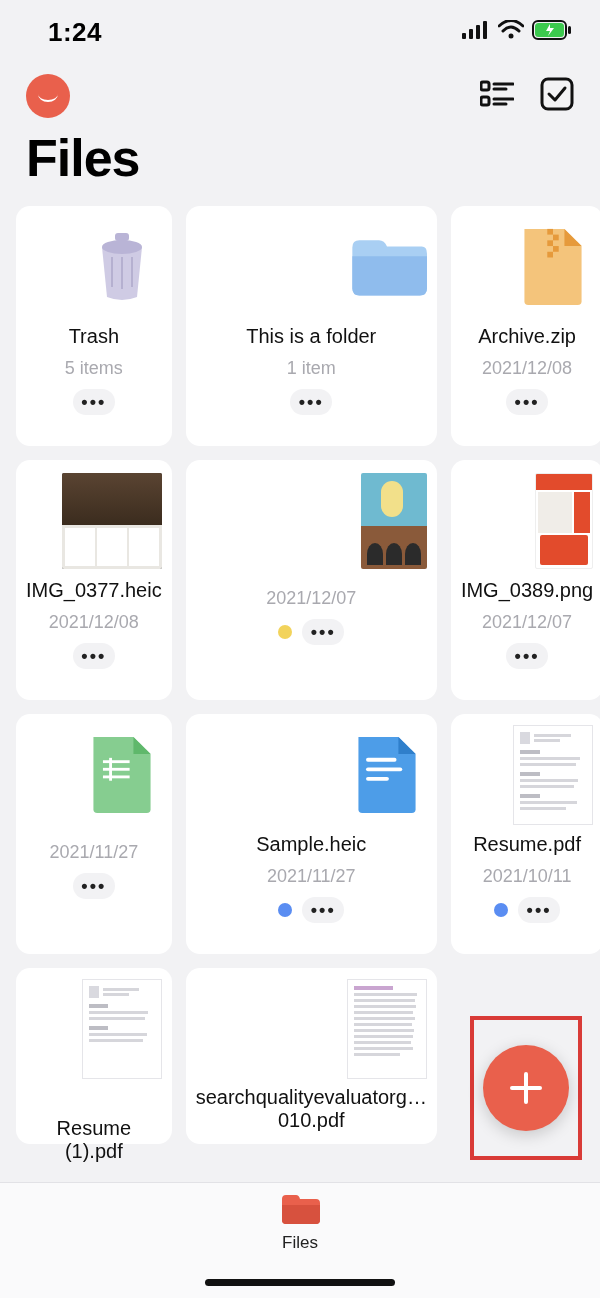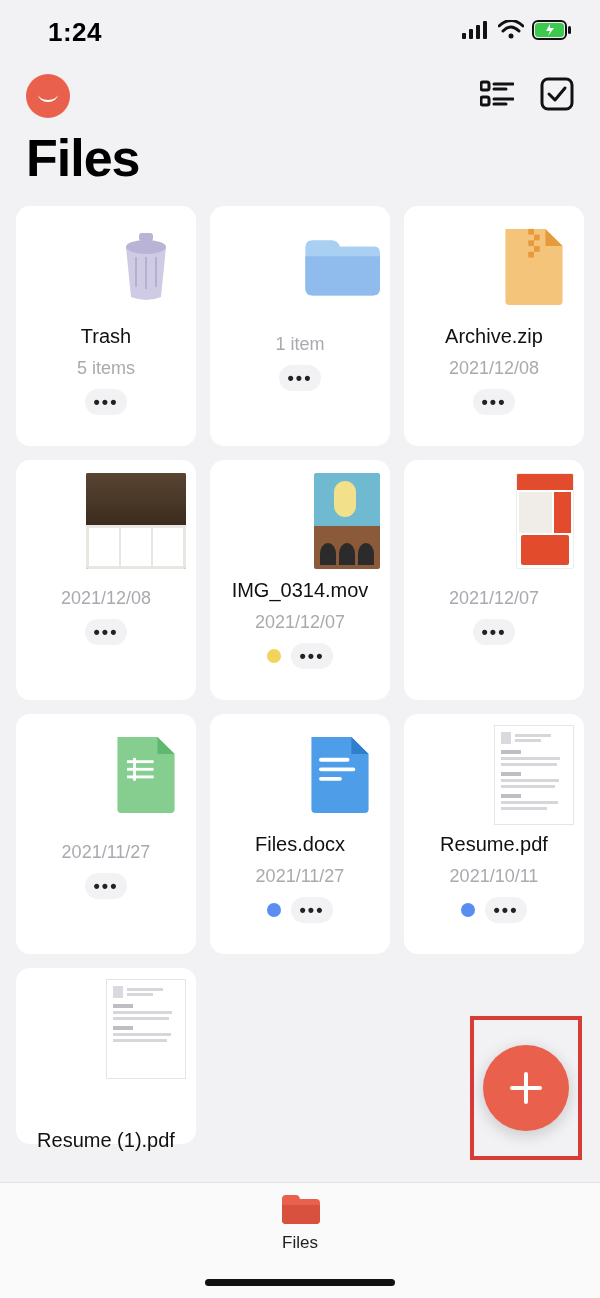--- a/index.html
+++ b/index.html
@@ -117,20 +117,21 @@
       </div>
   </div>
 
   <div class="card">
     <div class="thumb">
       <svg class="folder-svg" viewBox="0 0 90 72">
           <path d="M6 14 Q6 6 14 6 L36 6 Q42 6 45 13 L84 13 Q90 13 90 21 L90 60 Q90 68 82 68 L14 68 Q6 68 6 60 Z" fill="#a9cff3"></path>
           <path d="M6 24 L90 24 L90 60 Q90 68 82 68 L14 68 Q6 68 6 60 Z" fill="#8fbced"></path>
         </svg>
     </div>
+    <div class="filename">This is a folder</div>
     <div class="subline">1 item</div>
     <div class="more-row">
         <div class="more-btn">•••</div>
       </div>
   </div>
 
   <div class="card">
     <div class="thumb">
       <svg class="zip-svg" viewBox="0 0 72 84">
           <path d="M6 2 L48 2 L66 20 L66 78 Q66 82 62 82 L10 82 Q6 82 6 78 Z" fill="#f4c47b"></path>
@@ -153,56 +154,57 @@
     <div class="thumb">
       <div class="photo-thumb" style="display:flex;flex-direction:column;">
         <div style="flex:1;background:linear-gradient(#5a4432,#3b2c1e);"></div>
         <div style="height:44px;background:#e9e7e2;display:flex;gap:2px;padding:3px;">
           <div style="flex:1;background:#fff;"></div>
             <div style="flex:1;background:#fff;"></div>
             <div style="flex:1;background:#fff;"></div>
         </div>
       </div>
     </div>
+    <div class="filename">IMG_0377.heic</div>
     <div class="subline">2021/12/08</div>
     <div class="more-row">
         <div class="more-btn">•••</div>
       </div>
   </div>
 
   <div class="card">
     <div class="thumb">
       <div class="photo-thumb" style="width:66px;background:linear-gradient(#6fbad0 0%,#6fbad0 55%,#8a5a3a 55%,#8a5a3a 100%);position:relative;">
         <div style="position:absolute;top:8px;left:20px;width:22px;height:36px;border-radius:11px;background:#f2e08a;"></div>
         <div style="position:absolute;bottom:4px;left:6px;right:6px;height:22px;display:flex;gap:3px;">
           <div style="flex:1;background:#2b2b2b;border-radius:50% 50% 0 0;"></div>
           <div style="flex:1;background:#2b2b2b;border-radius:50% 50% 0 0;"></div>
           <div style="flex:1;background:#2b2b2b;border-radius:50% 50% 0 0;"></div>
         </div>
       </div>
     </div>
-    <div class="filename">IMG_0314.mov</div>
     <div class="subline">2021/12/07</div>
     <div class="more-row">
       <div class="tag-dot" style="background:#f2d35b;"></div>
       <div class="more-btn">•••</div>
     </div>
   </div>
 
   <div class="card">
     <div class="thumb">
       <div class="photo-thumb" style="width:58px;background:#fff;border:1px solid #eee;display:flex;flex-direction:column;">
         <div style="height:16px;background:#e24b2c;"></div>
         <div style="flex:1;display:flex;gap:2px;padding:2px;">
           <div style="flex:2;background:#f0ede8;"></div>
           <div style="flex:1;background:#e24b2c;"></div>
         </div>
         <div style="height:30px;background:#e24b2c;margin:0 4px 3px 4px;border-radius:2px;"></div>
       </div>
     </div>
+    <div class="filename">IMG_0389.png</div>
     <div class="subline">2021/12/07</div>
     <div class="more-row">
         <div class="more-btn">•••</div>
       </div>
   </div>
 
   <div class="card">
     <div class="thumb" style="position:relative;">
       <svg class="xlsx-svg" viewBox="0 0 72 84">
           <path d="M6 2 L48 2 L66 20 L66 78 Q66 82 62 82 L10 82 Q6 82 6 78 Z" fill="#86cd90"></path>
@@ -228,21 +230,21 @@
           <path d="M6 2 L48 2 L66 20 L66 78 Q66 82 62 82 L10 82 Q6 82 6 78 Z" fill="#4d9de8"></path>
           <path d="M48 2 L66 20 L48 20 Z" fill="#2f7fcb"></path>
           <g stroke="#fff" stroke-width="4" stroke-linecap="round">
             <line x1="16" y1="26" x2="44" y2="26"></line>
             <line x1="16" y1="36" x2="50" y2="36"></line>
             <line x1="16" y1="46" x2="36" y2="46"></line>
           </g>
         </svg>
       <span class="badge-ext" style="left:36px;bottom:14px;">.docx</span>
     </div>
-    <div class="filename">Files.docx</div>
+    <div class="filename">Sample.heic</div>
     <div class="subline">2021/11/27</div>
     <div class="more-row">
       <div class="tag-dot" style="background:#5a8df2;"></div>
       <div class="more-btn">•••</div>
     </div>
   </div>
 
   <div class="card">
     <div class="thumb">
       <div class="doc-thumb">
@@ -286,20 +288,39 @@
         <div class="ln" style="width:90%;"></div>
           <div class="ln" style="width:85%;"></div>
         <div class="ln" style="width:30%;background:#bdbdc4;height:4px;margin-top:3px;"></div>
         <div class="ln" style="width:88%;"></div>
           <div class="ln" style="width:82%;"></div>
       </div>
     </div>
     <div class="filename">Resume (1).pdf</div>
   </div>
 
+  <div class="card" style="height:176px;">
+    <div class="thumb">
+      <div class="doc-thumb">
+        <div class="ln" style="width:60%;background:#c9a5d0;height:4px;"></div>
+        <div class="ln" style="width:95%;"></div>
+          <div class="ln" style="width:92%;"></div>
+          <div class="ln" style="width:94%;"></div>
+        <div class="ln" style="width:90%;"></div>
+          <div class="ln" style="width:93%;"></div>
+          <div class="ln" style="width:88%;"></div>
+        <div class="ln" style="width:91%;"></div>
+          <div class="ln" style="width:89%;"></div>
+          <div class="ln" style="width:86%;"></div>
+        <div class="ln" style="width:90%;"></div>
+          <div class="ln" style="width:70%;"></div>
+      </div>
+    </div>
+    <div class="filename wrap">searchqualityevaluatorg…010.pdf</div>
+  </div>
 
 </div>
 
 <div class="fab-wrap">
   <div class="fab">
     <svg width="40" height="40" viewBox="0 0 40 40">
         <line x1="20" y1="6" x2="20" y2="34" stroke="#fff" stroke-width="4" stroke-linecap="round"></line>
         <line x1="6" y1="20" x2="34" y2="20" stroke="#fff" stroke-width="4" stroke-linecap="round"></line>
       </svg>
   </div>

